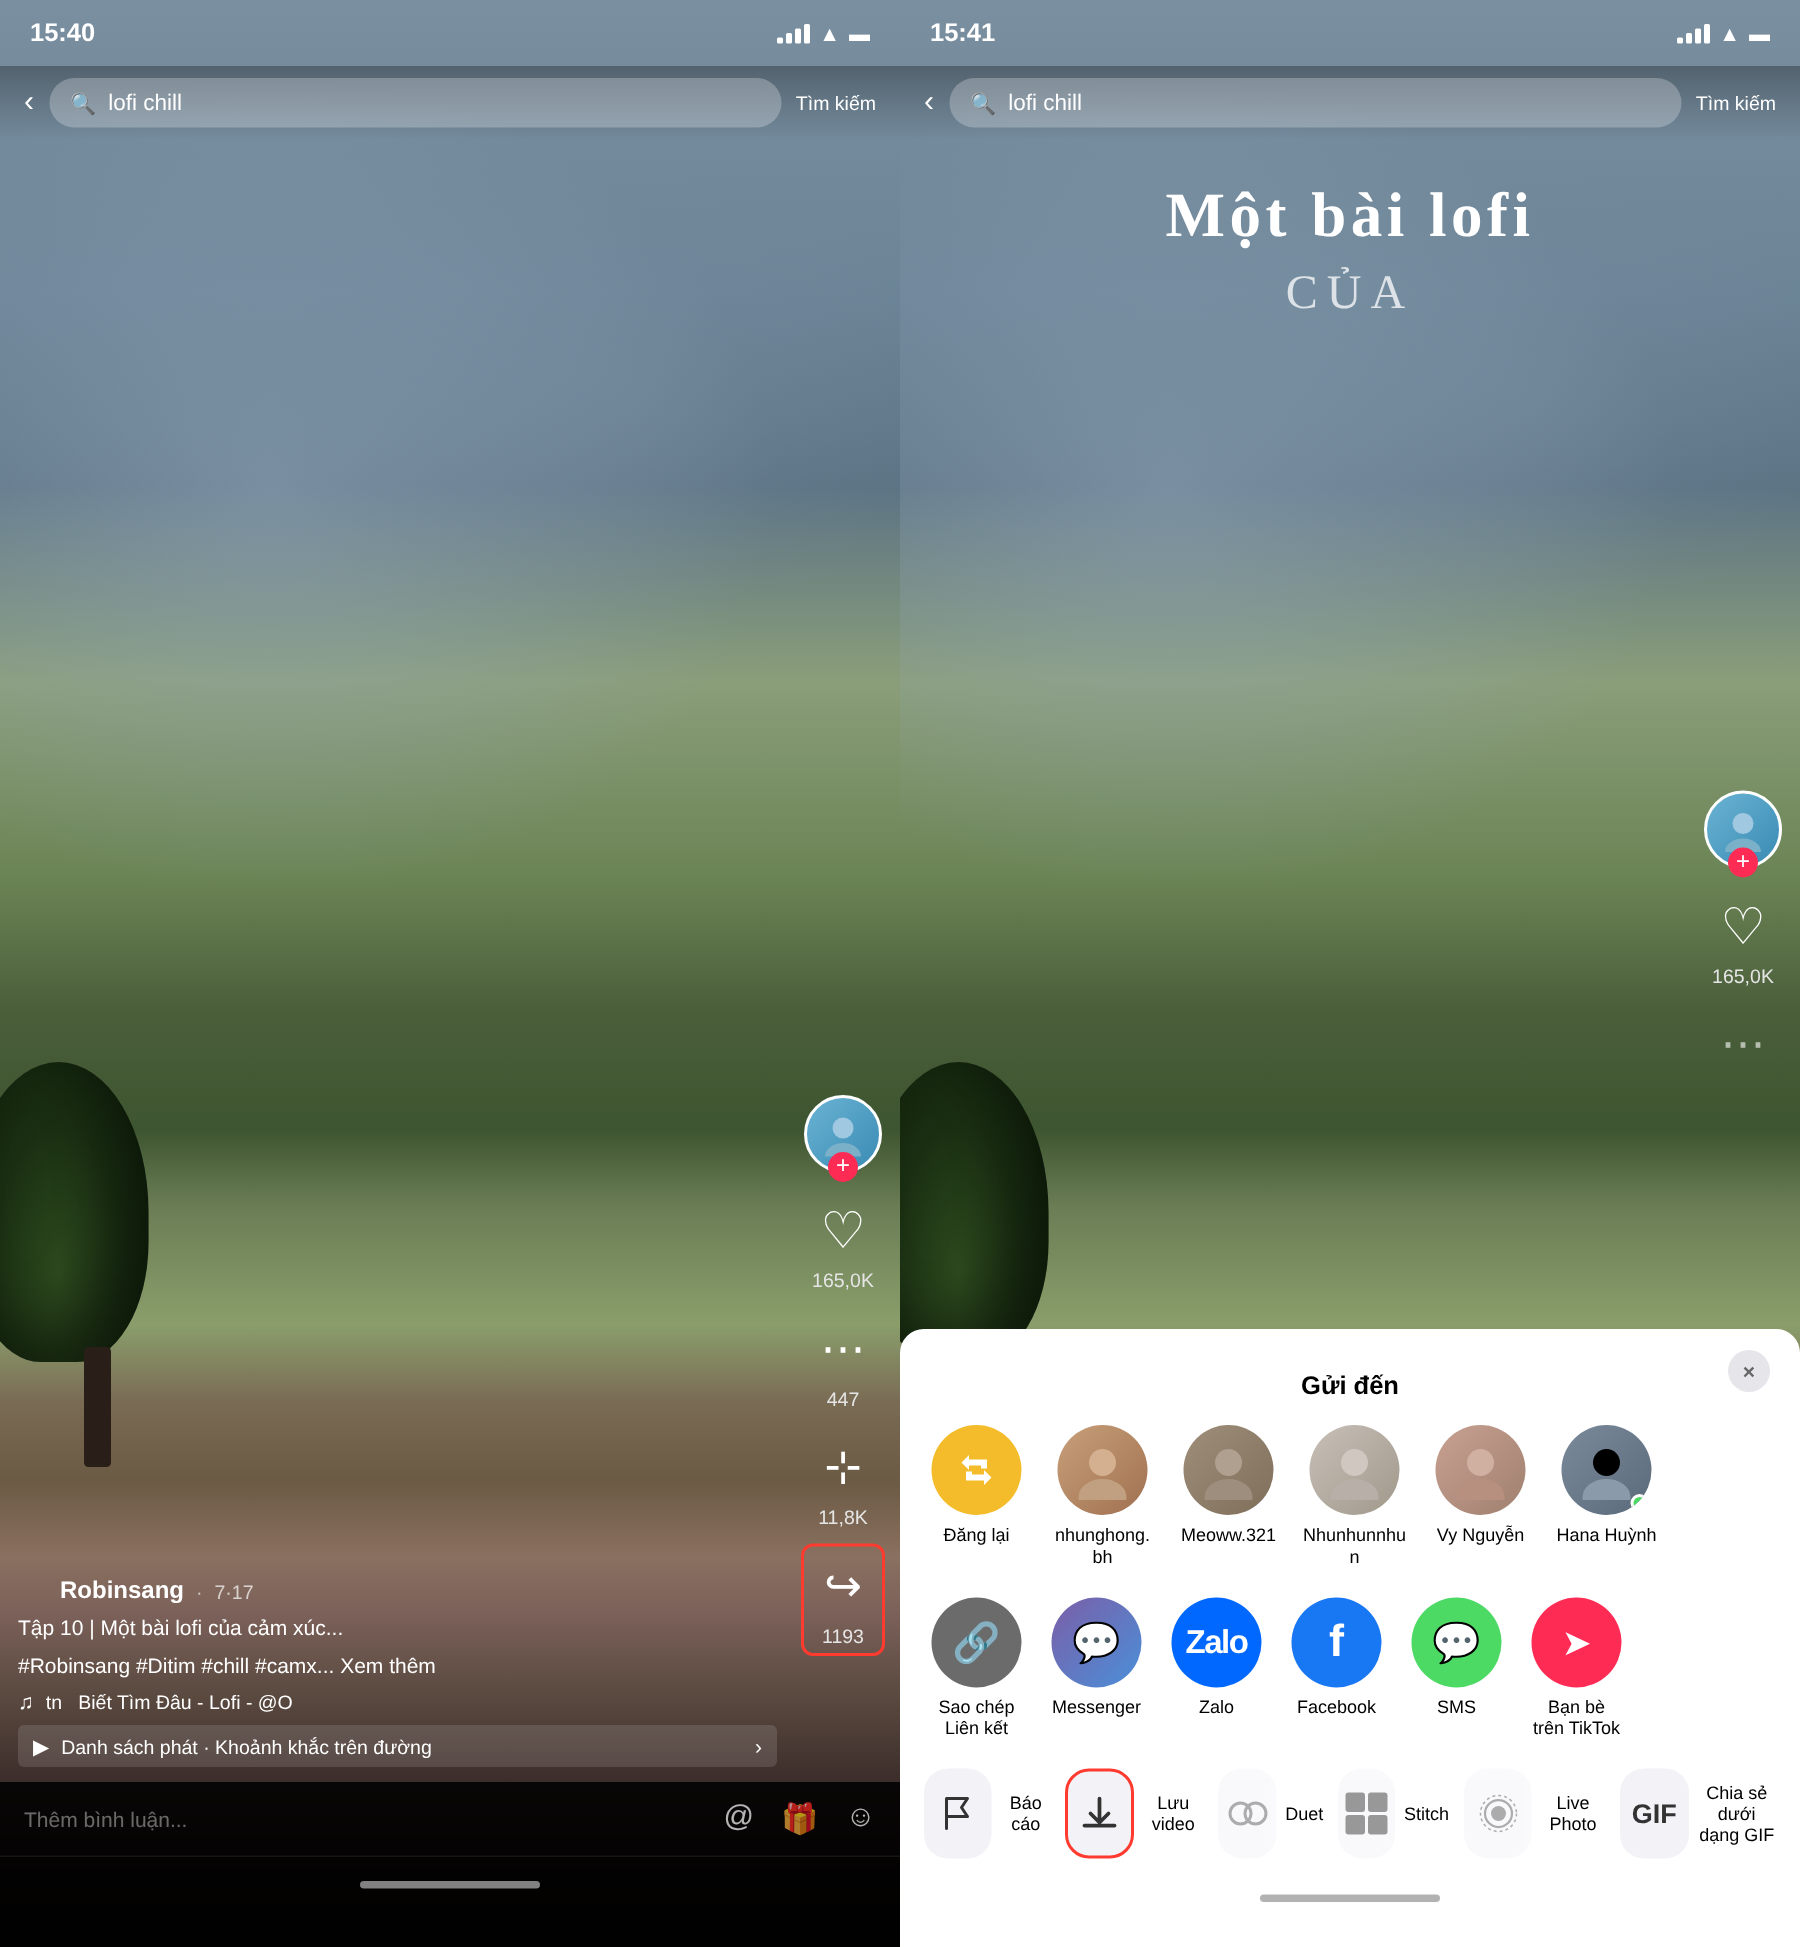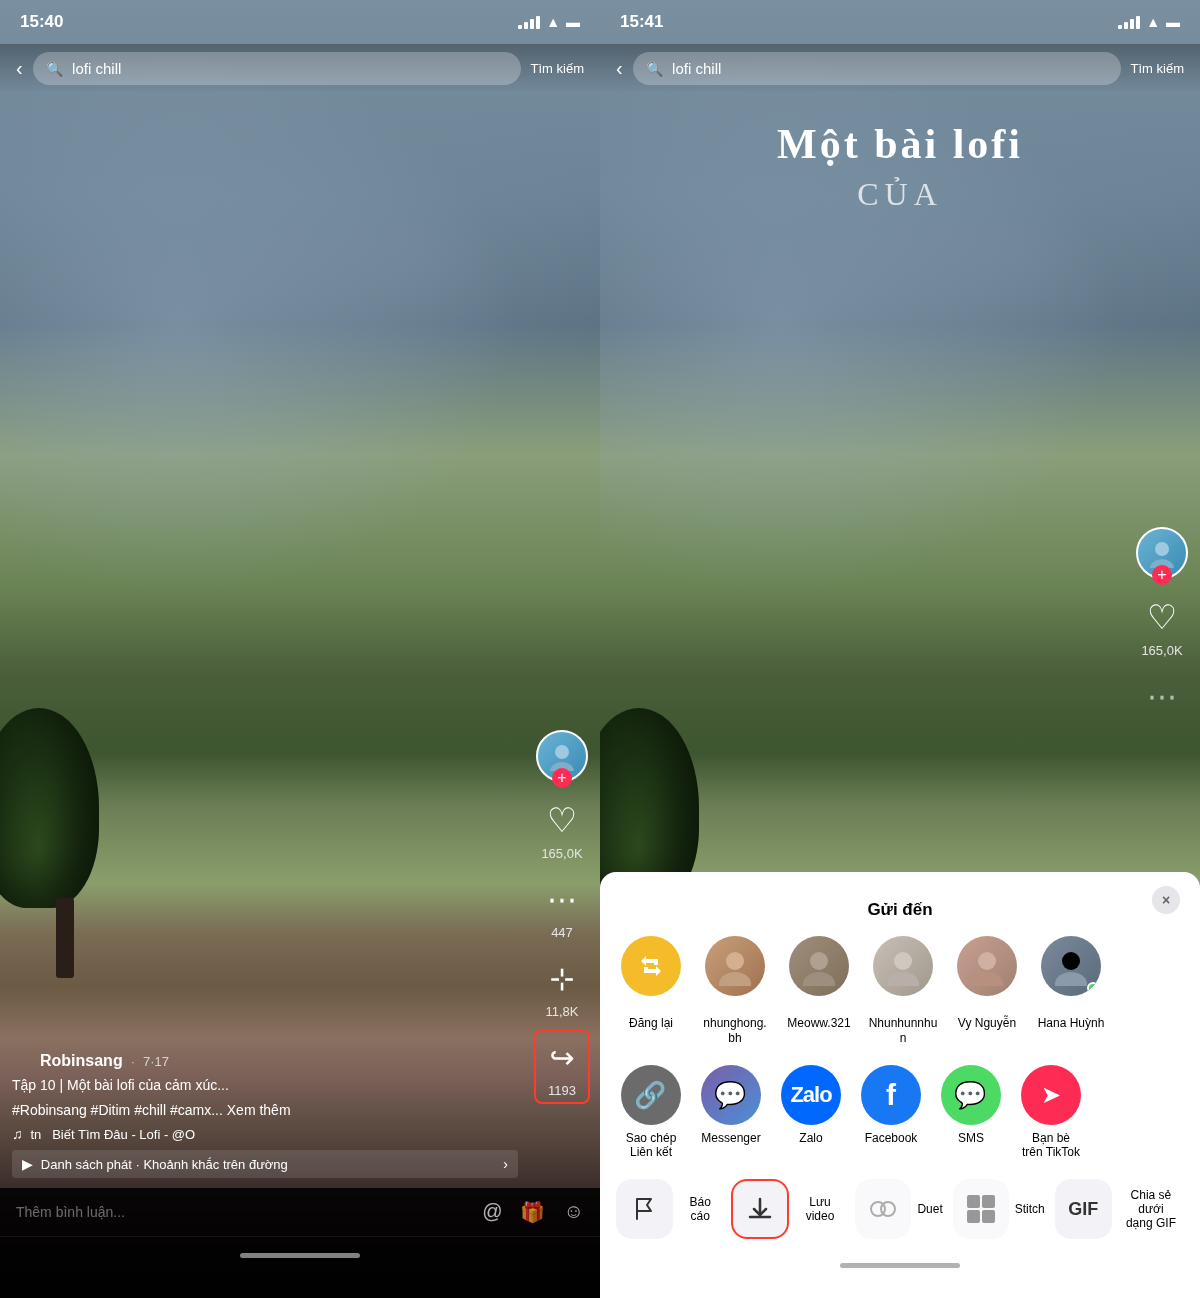--- a/index.html
+++ b/index.html
@@ -421,21 +421,21 @@
       padding: 8px 12px 16px;
       gap: 14px;
       overflow-x: auto;
       justify-content: flex-start;
       padding-left: 16px;
     }
     .friend-item {
       display: flex;
       flex-direction: column;
       align-items: center;
-      gap: 20px;
+      gap: 6px;
       min-width: 70px;
     }
     .friend-avatar {
       width: 60px;
       height: 60px;
       border-radius: 50%;
       display: flex;
       align-items: center;
       justify-content: center;
       font-size: 22px;
@@ -850,20 +850,30 @@
           <div class="stitch-grid">
             <div class="stitch-cell"></div>
             <div class="stitch-cell"></div>
             <div class="stitch-cell"></div>
             <div class="stitch-cell"></div>
           </div>
         </div>
         <span class="action-name">Stitch</span>
       </div>
 
+      <div class="action-item">
+        <div class="action-icon-wrap grayed">
+          <svg width="28" height="28" viewBox="0 0 28 28">
+            <circle cx="14" cy="14" r="5" fill="#333"></circle>
+            <circle cx="14" cy="14" r="9" stroke="#333" stroke-width="1.5" fill="none"></circle>
+            <circle cx="14" cy="14" r="12" stroke="#333" stroke-width="1" fill="none" stroke-dasharray="2,2"></circle>
+          </svg>
+        </div>
+        <span class="action-name">Live Photo</span>
+      </div>
 
       <div class="action-item">
         <div class="action-icon-wrap">
           <span style="font-size:18px;font-weight:700;color:#333;">GIF</span>
         </div>
         <span class="action-name">Chia sẻ dưới<br>dạng GIF</span>
       </div>
     </div>
 
     <div style="display:flex;justify-content:center;padding-top:16px;">

